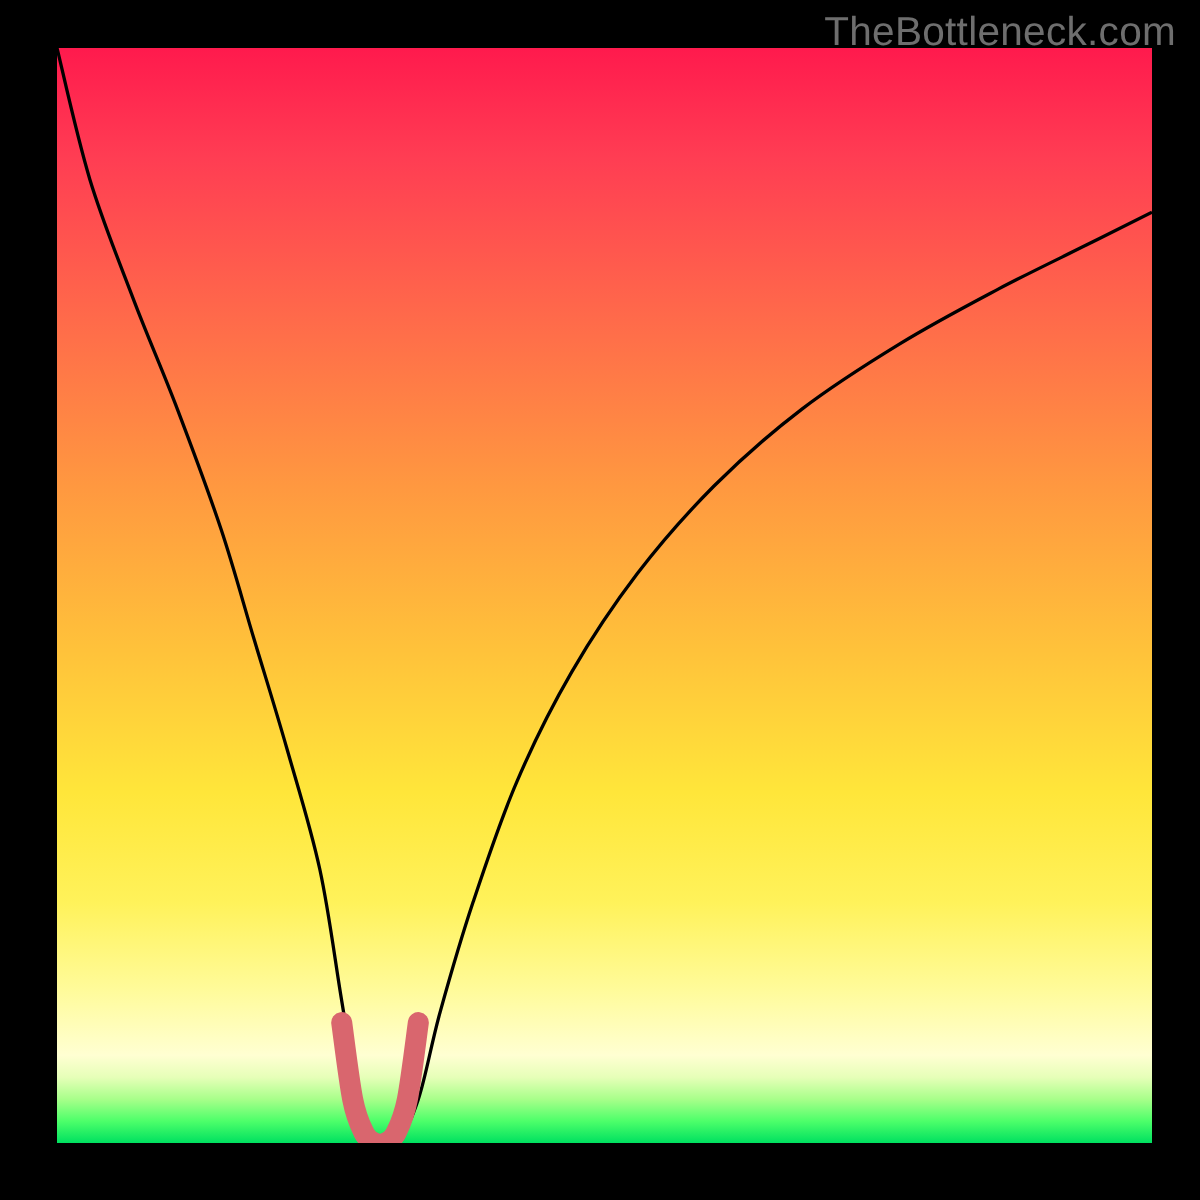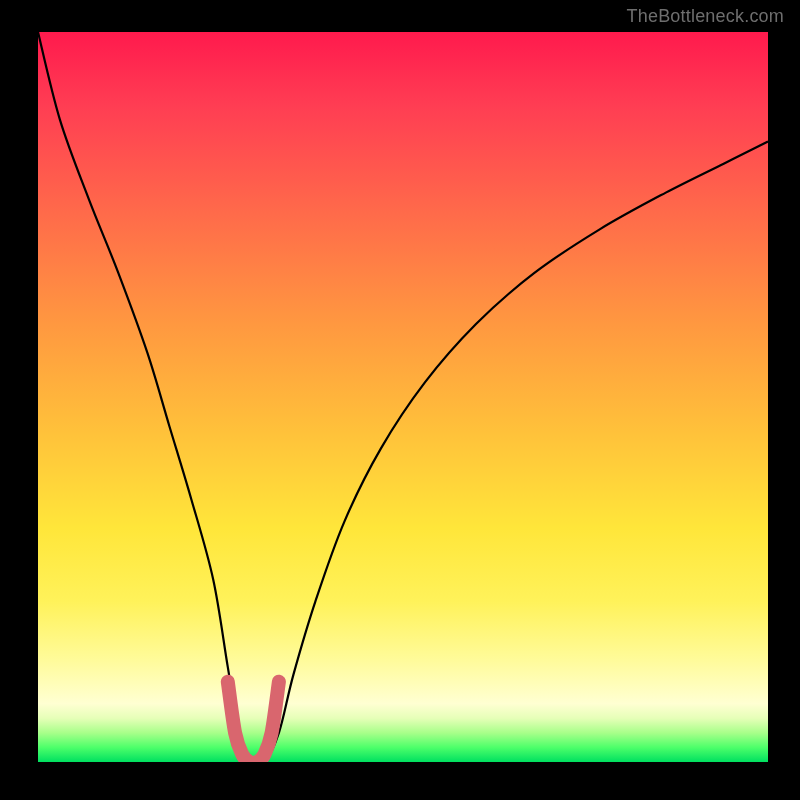--- a/index.html
+++ b/index.html
@@ -41,21 +41,21 @@
       #a8ff8a 96%,
       #4dff6a 98%,
       #00e060 100%
     );
   }
   .watermark {
     position: absolute;
     top: 6px;
     right: 16px;
     color: #6e6e6e;
-    font-size: 18px;
+    font-size: 27px;
     letter-spacing: 0.2px;
     user-select: none;
   }
   svg.curve {
     position: absolute;
     left: 0;
     top: 0;
     width: 730px;
     height: 730px;
   }

